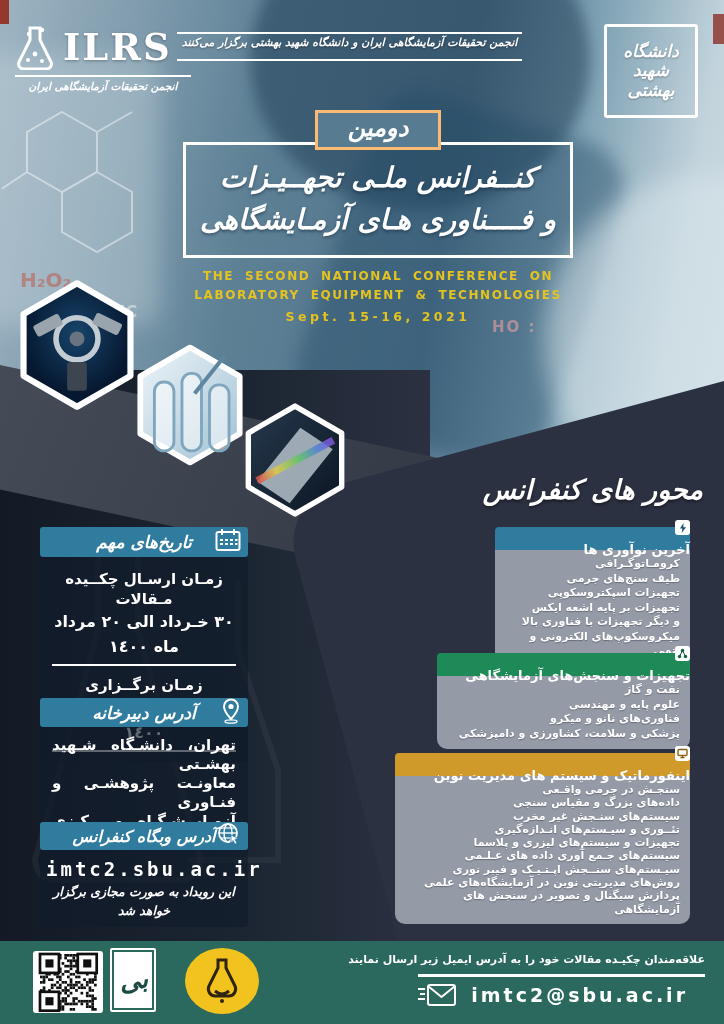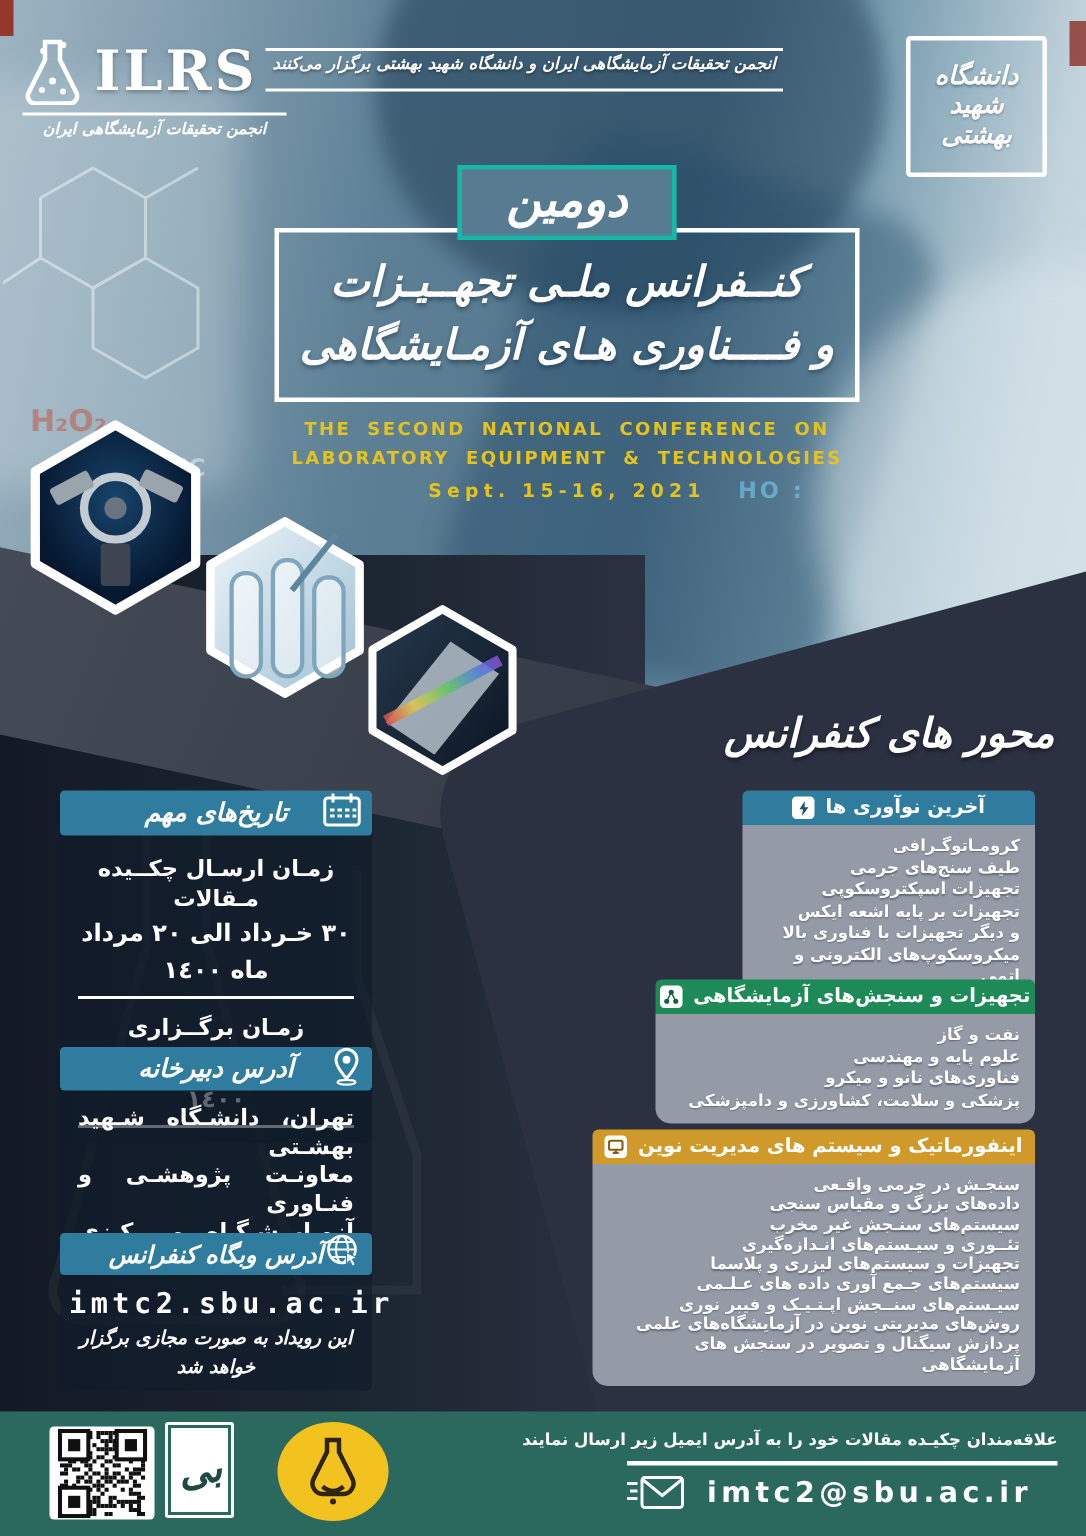--- a/index.html
+++ b/index.html
@@ -7,21 +7,21 @@
           font-family:"DejaVu Sans",sans-serif;color:#fff;}
   .abs{position:absolute;}
 
   
   .photo{left:0;top:0;width:724px;height:475px;z-index:1;
     background:linear-gradient(100deg,#9eb4c2 0%,#7b98aa 20%,#5d8095 35%,#52758c 60%,#7fa2b4 75%,#c2d3dc 90%,#cfdde4 100%);}
   .ph-shape1{left:250px;top:-90px;width:340px;height:300px;border-radius:50%;background:#1f3c55;opacity:.5;filter:blur(7px);}
   .ph-shape2{left:330px;top:110px;width:260px;height:340px;border-radius:48px;background:#234a66;opacity:.42;transform:rotate(18deg);filter:blur(9px);}
   .ph-hand{left:545px;top:175px;width:330px;height:330px;border-radius:50%;background:#d9e6ec;opacity:.55;filter:blur(12px);}
   .ph-board{left:-50px;top:55px;width:210px;height:270px;border-radius:20px;background:#c9d8df;opacity:.38;filter:blur(13px);}
-  .ph-ho{left:492px;top:318px;font-weight:bold;font-size:15px;color:#7dd3fc;opacity:.55;letter-spacing:2px;z-index:1;}
+  .ph-ho{left:492px;top:318px;font-weight:bold;font-size:15px;color:#fca5a5;opacity:.55;letter-spacing:2px;z-index:1;}
   .red-corner{left:0;top:0;width:9px;height:24px;background:#93372f;z-index:2;}
   .red-right{left:713px;top:14px;width:11px;height:30px;background:#8e3a31;opacity:.85;z-index:2;}
   .photo-dark{left:0;top:370px;width:430px;height:571px;z-index:2;
     background:linear-gradient(90deg,#131a25 0%,#1b2531 55%,#2c3142 100%);}
   .wedge{left:-70px;top:350px;width:590px;height:122px;z-index:3;
     background:linear-gradient(100deg,#484d5a,#323744);transform:rotate(12deg);transform-origin:left top;border-radius:24px;}
   .cover-right{left:280px;top:500px;width:900px;height:700px;background:#2c3142;z-index:4;
     transform:rotate(-15deg);transform-origin:left top;border-radius:60px 0 0 0;}
   .mol-svg{left:2px;top:92px;z-index:1;opacity:.55;}
   .flask-bg{left:18px;top:520px;z-index:2;opacity:.5;}
@@ -38,31 +38,31 @@
   .ilrs-acr{font-family:"DejaVu Serif",serif;font-weight:bold;font-size:37px;letter-spacing:2px;line-height:1;
     text-shadow:0 1px 3px rgba(0,0,0,.3);}
   .ilrs-line{height:2px;background:#fff;margin:5px 0 3px 0;width:176px;}
   .ilrs-cap{font-size:10.5px;font-weight:bold;text-align:center;width:176px;}
   .sbu{left:604px;top:24px;width:88px;height:88px;border:3px solid #fff;border-radius:3px;z-index:10;
     display:flex;align-items:center;justify-content:center;text-align:center;}
   .sbu-txt{font-size:17px;font-weight:bold;line-height:1.15;width:66px;text-shadow:0 1px 2px rgba(0,0,0,.3);}
 
   
   .title-wrap{left:183px;top:110px;width:390px;text-align:center;z-index:10;}
-  .ordinal-box{display:inline-block;border:3px solid #14b8a6;background:#577b91;padding:0 30px 4px 30px;
-    font-size:32px;font-weight:bold;line-height:1.25;position:relative;z-index:2;}
+  .ordinal-box{display:inline-block;border:3px solid #fdba74;background:#577b91;padding:0 30px 4px 30px;
+    font-size:24px;font-weight:bold;line-height:1.25;position:relative;z-index:2;}
   .main-box{border:3px solid #fff;margin-top:-8px;padding:12px 6px 14px 6px;position:relative;z-index:1;}
   .main-box .t-line{font-size:28px;font-weight:bold;line-height:1.5;text-shadow:0 2px 3px rgba(20,40,60,.45);}
   .sub-en{margin-top:9px;font-size:12px;font-weight:bold;color:#e5c31f;letter-spacing:1.6px;word-spacing:5px;line-height:1.55;}
   .date-en{margin-top:5px;font-size:12.5px;font-weight:bold;color:#e5c31f;letter-spacing:3.5px;}
 
   
   .topics-heading{top:474px;right:21px;font-size:27px;font-weight:bold;z-index:10;text-shadow:0 2px 3px rgba(0,0,0,.4);margin-left:21px;}
   .t-card{z-index:10;}
-  .t-head{height:23px;border-radius:4px 4px 0 0;display:flex;align-items:center;justify-content:center;gap:7px;direction:ltr;}
+  .t-head{height:23px;border-radius:4px 4px 0 0;display:flex;align-items:flex-end;justify-content:center;gap:7px;direction:ltr;flex-direction:column;}
   .t-head .t-title{font-size:13px;font-weight:bold;color:#fff;direction:rtl;}
   .t-ic{width:15px;height:15px;background:#fff;border-radius:3px;display:flex;align-items:center;justify-content:center;flex:0 0 auto;}
   .t-body{background:rgba(156,162,174,.93);border-radius:0 0 10px 10px;padding:7px 10px 8px 8px;direction:rtl;text-align:right;}
   .topic-item{color:#fff;font-weight:bold;font-size:11px;line-height:14.5px;text-shadow:0 1px 1px rgba(60,66,80,.5);}
   .t-card1{left:495px;top:527px;width:195px;}
   .t-card2{left:437px;top:653px;width:253px;}
   .t-card3{left:395px;top:753px;width:295px;}
   .t-card3 .topic-item{line-height:13.3px;}
   .hd-blue{background:#2f7c9e;}  .hd-green{background:#1e8a57;}  .hd-amber{background:#d09a2a;}
 

